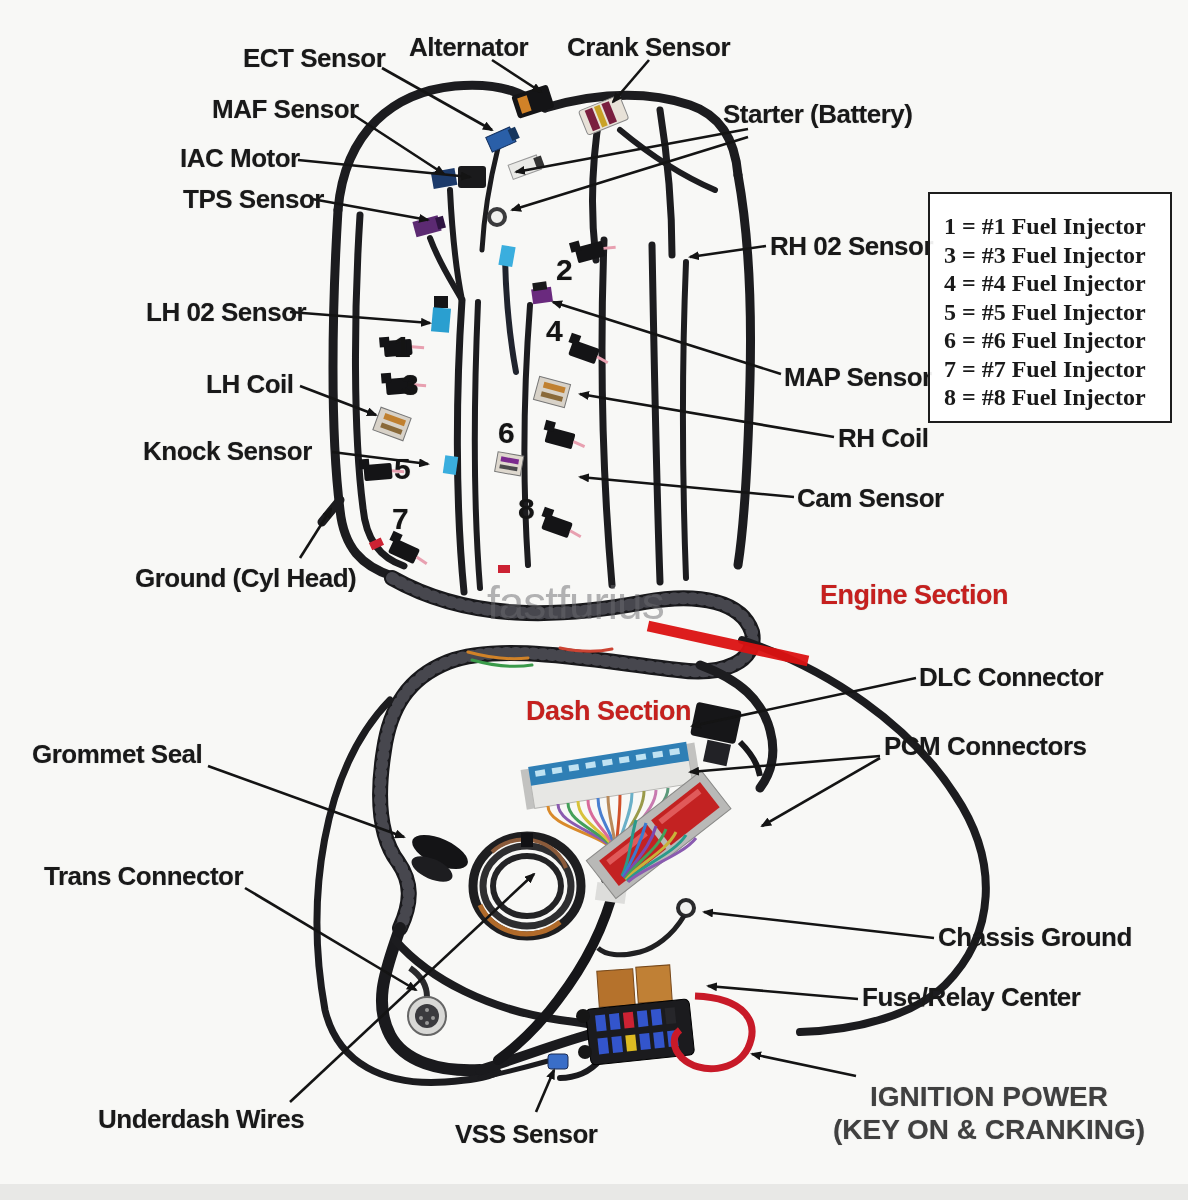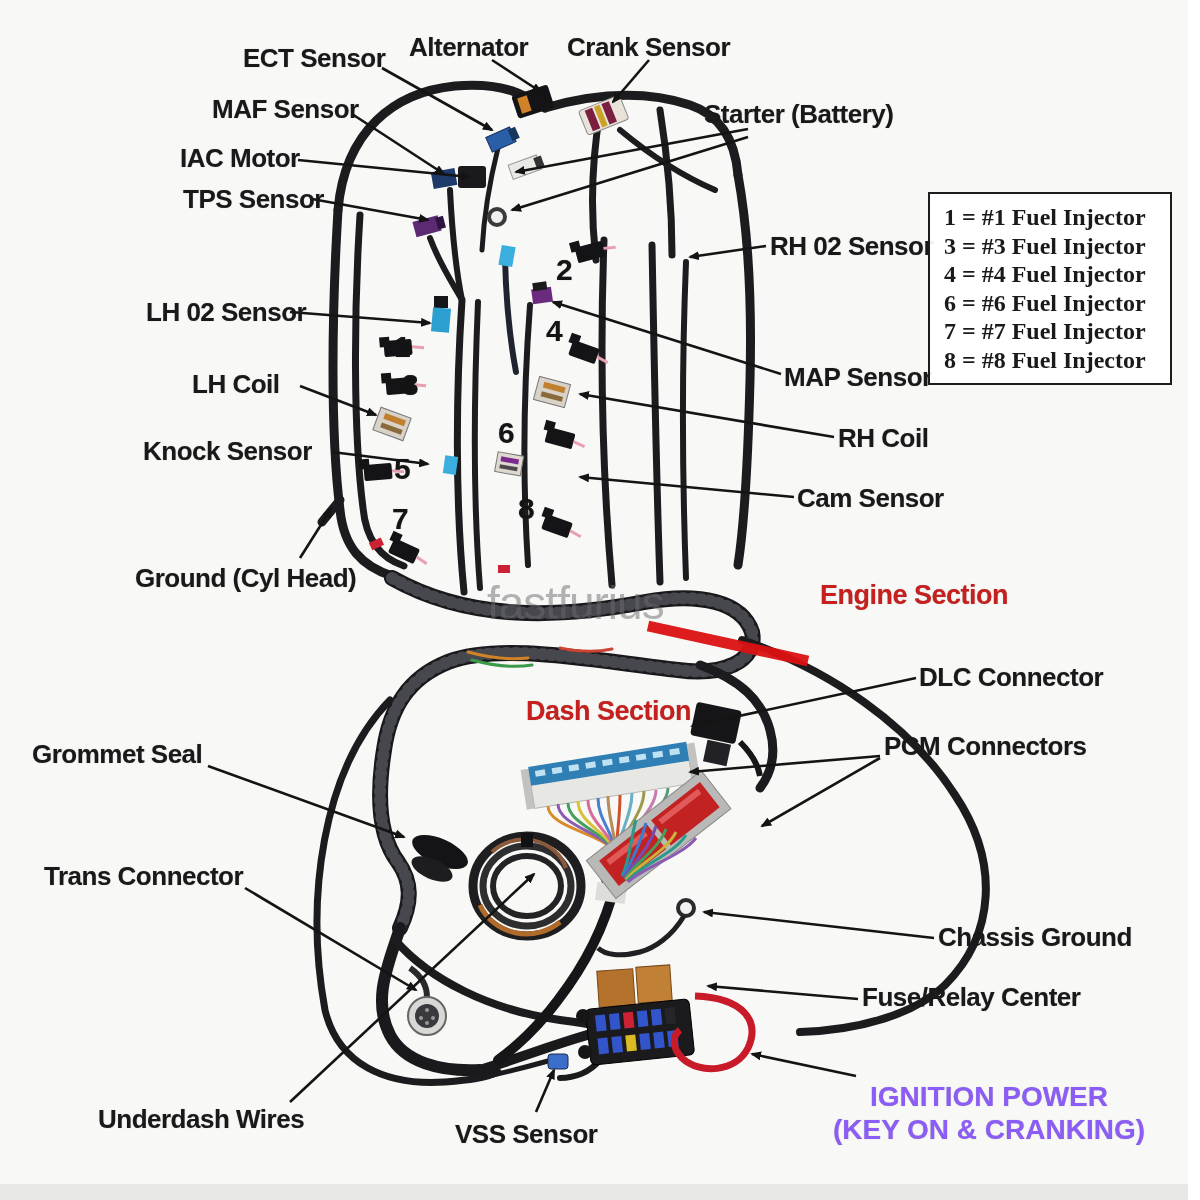--- a/index.html
+++ b/index.html
@@ -6,33 +6,33 @@
   body{font-family:"Liberation Sans",sans-serif;background:#fff;}
   #stage{position:relative;width:1188px;height:1200px;background:#f8f8f6;overflow:hidden;}
   #stage::after{content:"";position:absolute;left:0;right:0;bottom:0;height:16px;background:#e8e8e6;}
   svg{position:absolute;left:0;top:0;}
   .lbl{position:absolute;white-space:nowrap;font-weight:bold;font-size:26px;color:#191919;
        text-shadow:0 0 1px rgba(40,40,40,.35);letter-spacing:-0.5px;}
   .lbl.red{color:#c6201e;font-size:27px;}
   .num{position:absolute;font-weight:bold;font-size:30px;color:#141414;
        text-shadow:0 0 1px rgba(40,40,40,.4);}
   #legend{position:absolute;left:928px;top:192px;width:244px;background:rgba(255,255,255,.92);
-          border:2px solid #1d1d1d;padding:9px 6px 9px 14px;box-sizing:border-box;}
+          border:2px solid #1d1d1d;padding:18px 6px 9px 14px;box-sizing:border-box;}
   #legend .row{font-family:"Liberation Serif",serif;font-weight:bold;font-size:24px;
                line-height:28.5px;color:#1a1a1a;white-space:nowrap;}
   #watermark{position:absolute;left:487px;top:576px;font-size:46px;font-weight:500;
              color:rgba(105,105,110,.5);letter-spacing:-1px;text-align:right;}
   #ignition{position:absolute;left:790px;top:1080px;width:398px;text-align:center;
-            font-weight:bold;font-size:28px;line-height:33px;color:#8b5cf6;
+            font-weight:bold;font-size:28px;line-height:33px;color:#404040;
             text-shadow:0 0 1px rgba(40,40,40,.35);}
   
   .p-ect{left:243px;top:43px}       .p-alt{left:409px;top:32px}     .p-crank{left:567px;top:32px}
   .p-maf{left:212px;top:94px}       .p-iac{left:180px;top:143px}    .p-tps{left:183px;top:184px}
-  .p-starter{left:704px;top:99px}   .p-rho2{left:770px;top:231px}   .p-lho2{left:146px;top:297px}
-  .p-lhcoil{left:192px;top:369px}   .p-knock{left:143px;top:436px}  .p-map{left:784px;top:362px}
+  .p-starter{left:723px;top:99px}   .p-rho2{left:770px;top:231px}   .p-lho2{left:146px;top:297px}
+  .p-lhcoil{left:206px;top:369px}   .p-knock{left:143px;top:436px}  .p-map{left:784px;top:362px}
   .p-rhcoil{left:838px;top:423px}   .p-cam{left:797px;top:483px}    .p-ground{left:135px;top:563px}
   .p-engine{left:820px;top:580px}   .p-dash{left:526px;top:696px}   .p-dlc{left:919px;top:662px}
   .p-pcm{left:884px;top:731px}      .p-grommet{left:32px;top:739px} .p-trans{left:44px;top:861px}
   .p-chassis{left:938px;top:922px}  .p-fuse{left:862px;top:982px}   .p-under{left:98px;top:1104px}
   .p-vss{left:455px;top:1119px}
   .n1{left:394px;top:330px} .n2{left:556px;top:253px} .n3{left:402px;top:368px}
   .n4{left:546px;top:314px} .n5{left:394px;top:452px} .n6{left:498px;top:416px}
   .n7{left:392px;top:502px} .n8{left:518px;top:492px}
 </style>
 </head>
@@ -358,20 +358,21 @@
 <div class="num n4">4</div>
 <div class="num n5">5</div>
 <div class="num n6">6</div>
 <div class="num n7">7</div>
 <div class="num n8">8</div>
 
 <div id="legend">
   <div class="row">1 = #1 Fuel Injector</div>
   <div class="row">3 = #3 Fuel Injector</div>
   <div class="row">4 = #4 Fuel Injector</div>
+  <div class="row">5 = #5 Fuel Injector</div>
   <div class="row">6 = #6 Fuel Injector</div>
   <div class="row">7 = #7 Fuel Injector</div>
   <div class="row">8 = #8 Fuel Injector</div>
 </div>
 
 <div id="watermark">fastfurius</div>
 
 <div id="ignition">
   <div>IGNITION POWER</div>
   <div>(KEY ON &amp; CRANKING)</div>

